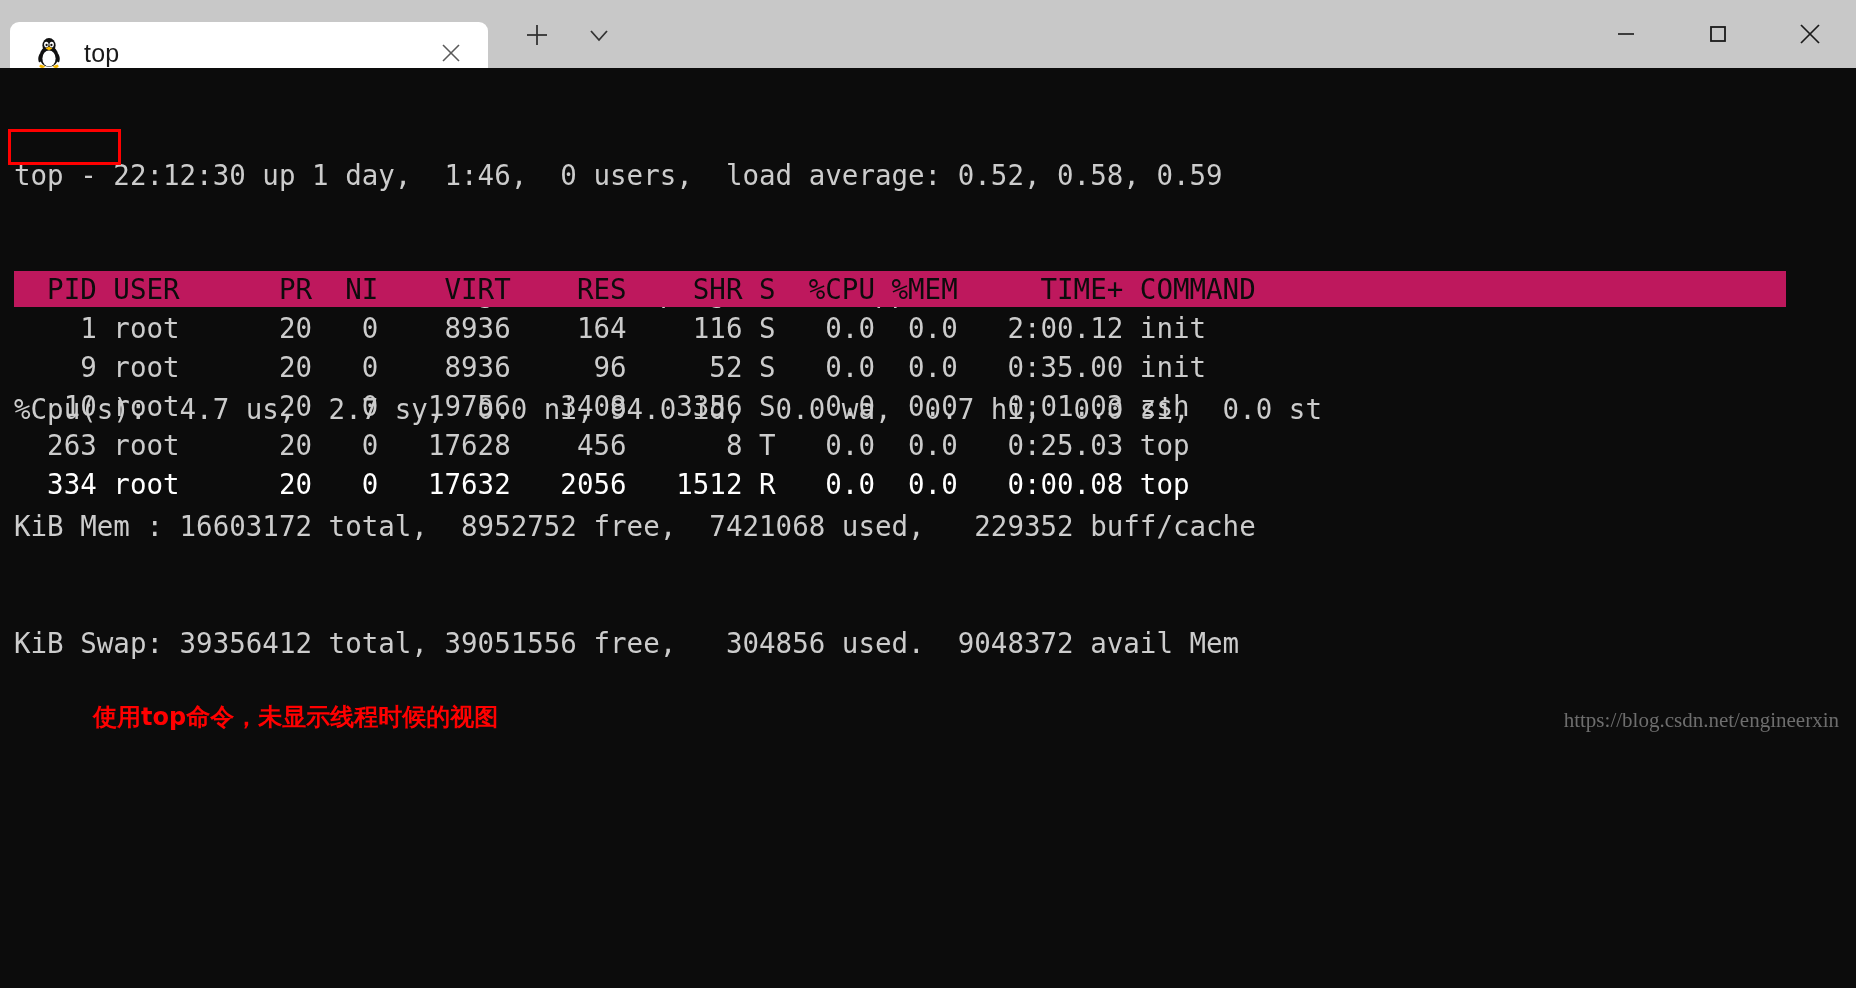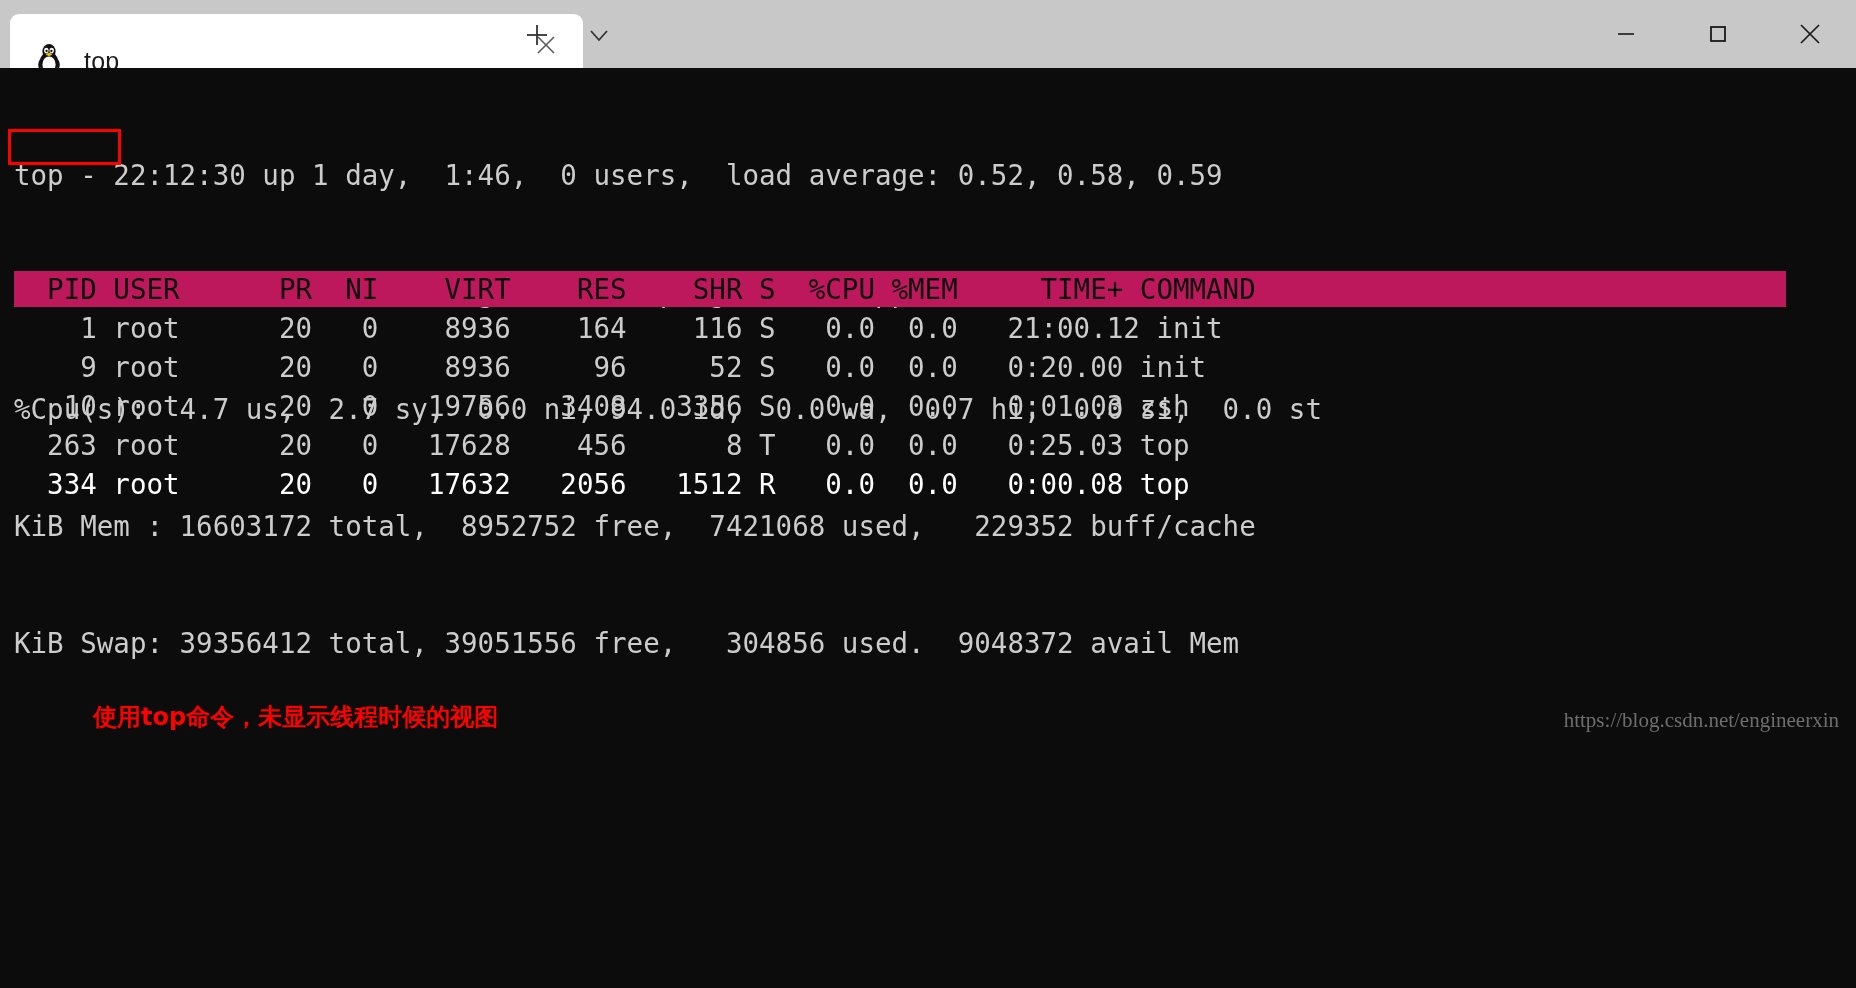--- a/index.html
+++ b/index.html
@@ -21,27 +21,27 @@
     top: 0; left: 0;
     width: 1856px;
     height: 68px;
     background: #c8c8c8;
     display: flex;
     align-items: flex-end;
   }
   .tab {
     position: absolute;
     left: 10px;
-    top: 14px;
-    width: 573px;
+    top: 22px;
+    width: 478px;
     height: 62px;
     background: #ffffff;
     border-radius: 9px 9px 0 0;
     display: flex;
-    align-items: flex-end;
+    align-items: center;
     box-sizing: border-box;
     padding: 0 0 0 22px;
   }
   .tab-icon {
     width: 34px;
     height: 34px;
     flex: 0 0 34px;
     position: relative;
   }
   .tab-title {
@@ -259,22 +259,22 @@
     <div class="line">%Cpu(s):  4.7 us,  2.7 sy,  0.0 ni, 94.0 id,  0.0 wa,  0.7 hi,  0.0 si,  0.0 st</div>
     <div class="line">KiB Mem : 16603172 total,  8952752 free,  7421068 used,   229352 buff/cache</div>
     <div class="line">KiB Swap: 39356412 total, 39051556 free,   304856 used.  9048372 avail Mem</div>
   </div>
 
   <div class="tasks-box"></div>
 
   <div class="proc-header">  PID USER      PR  NI    VIRT    RES    SHR S  %CPU %MEM     TIME+ COMMAND</div>
 
   <div class="proc-rows">
-    <div class="row">    1 root      20   0    8936    164    116 S   0.0  0.0   21:00.12 init</div>
-    <div class="row">    9 root      20   0    8936     96     52 S   0.0  0.0   0:20.00 init</div>
+    <div class="row">    1 root      20   0    8936    164    116 S   0.0  0.0   2:00.12 init</div>
+    <div class="row">    9 root      20   0    8936     96     52 S   0.0  0.0   0:35.00 init</div>
     <div class="row">   10 root      20   0   19756   3408   3356 S   0.0  0.0   0:01.03 zsh</div>
     <div class="row">  263 root      20   0   17628    456      8 T   0.0  0.0   0:25.03 top</div>
     <div class="row bright">  334 root      20   0   17632   2056   1512 R   0.0  0.0   0:00.08 top</div>
   </div>
 
   <div class="annotation">使用top命令，未显示线程时候的视图</div>
 
   <div class="watermark">https://blog.csdn.net/engineerxin</div>
 </div>
 

